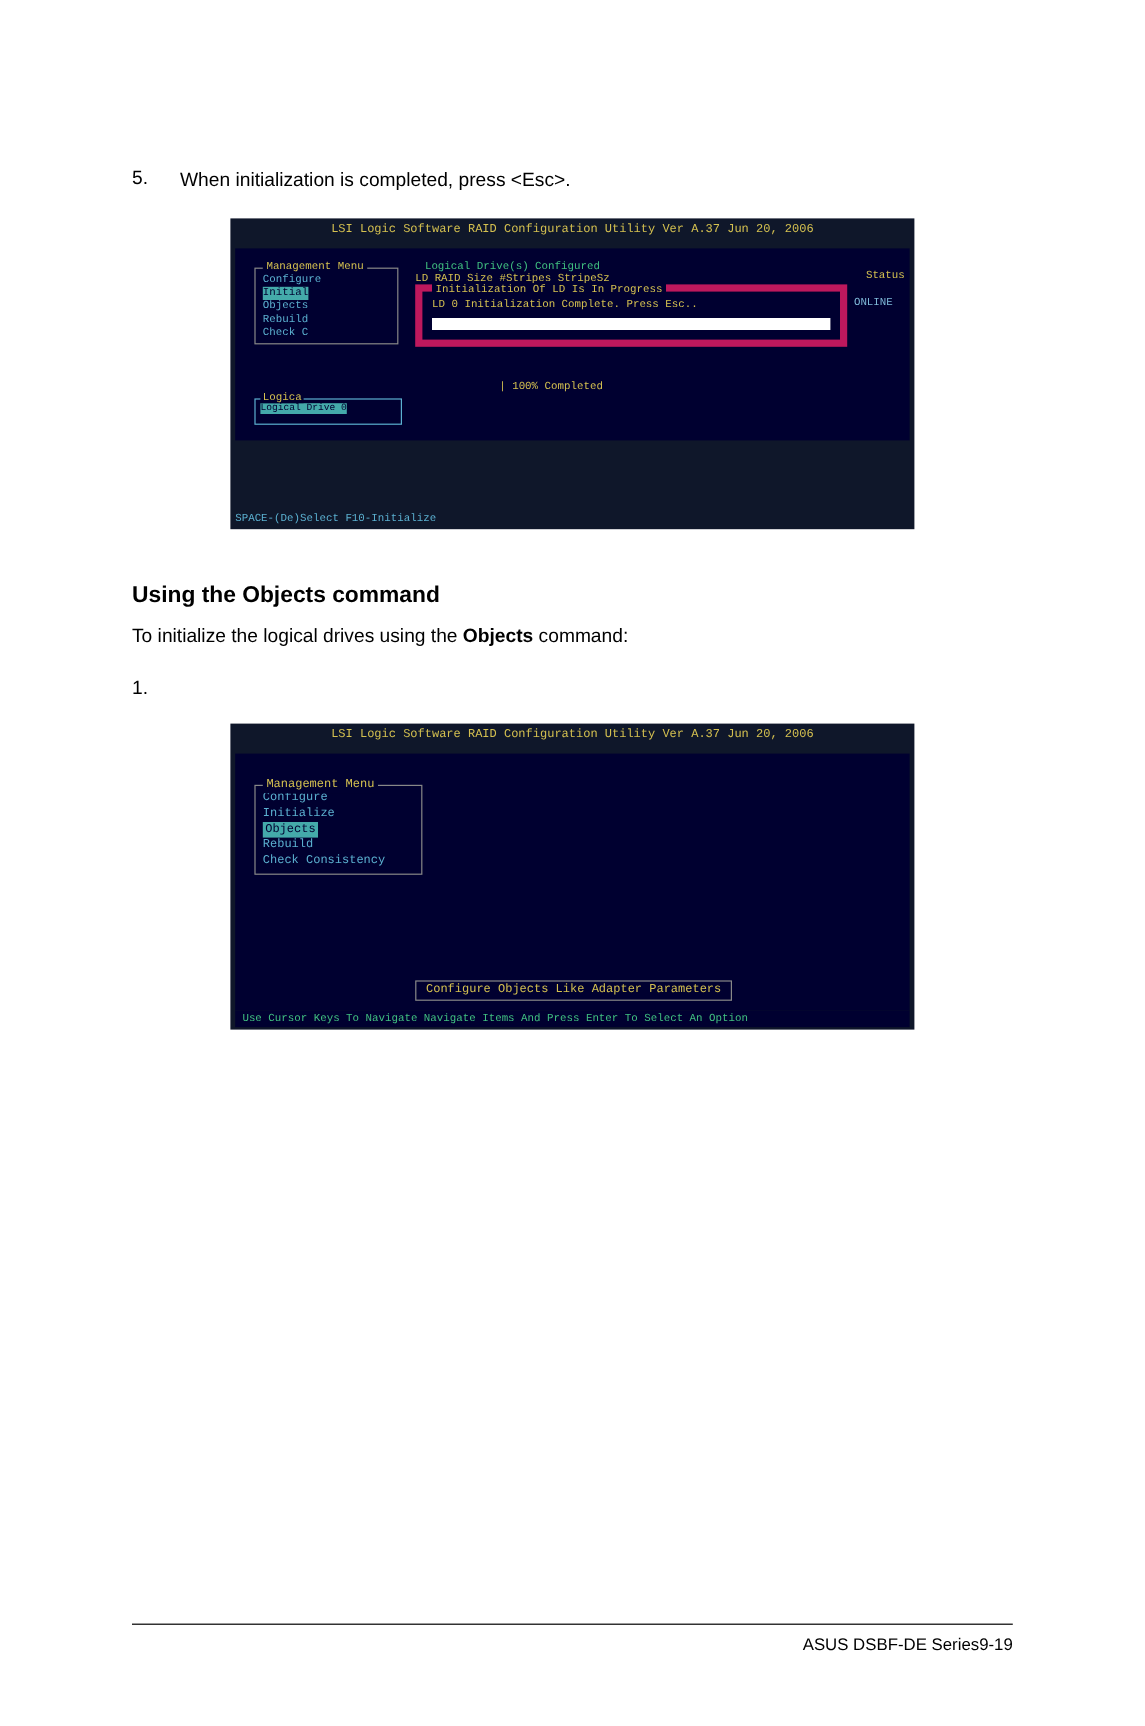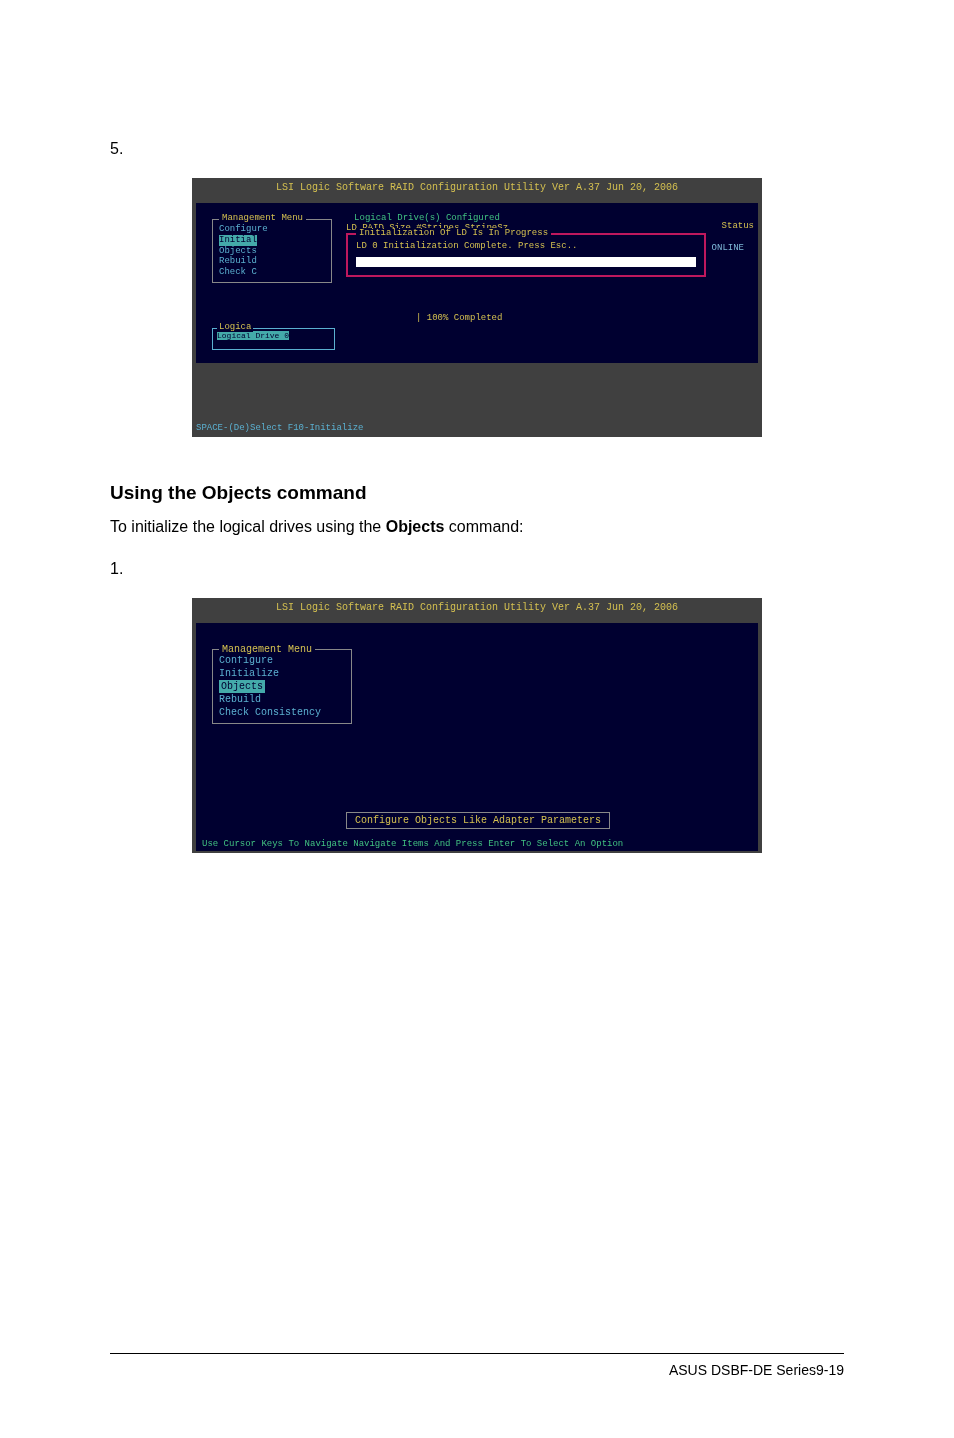--- a/index.html
+++ b/index.html
@@ -23,21 +23,21 @@
   }
   .step-text {
     font-size: 16px;
     line-height: 1.4;
   }
   .screenshot {
     margin: 0 auto 45px auto;
     width: 570px;
   }
   .bios-screen {
-    background: #404040;
+    background: #0f172a;
     width: 100%;
     font-family: 'Courier New', monospace;
     font-size: 10px;
     color: #aaaaaa;
     position: relative;
     padding: 2px 4px;
   }
   .bios-title {
     text-align: center;
     color: #d4c050;
@@ -87,21 +87,21 @@
     color: #d4c050;
   }
   .status-txt2 {
     position: absolute;
     right: 14px;
     top: 40px;
     font-size: 9px;
     color: #7eb8d8;
   }
   .init-box {
-    border: 2px solid #be185d;
+    border: 6px solid #be185d;
     position: absolute;
     left: 150px;
     top: 30px;
     width: 360px;
     padding: 6px 8px 8px 8px;
     font-size: 9px;
   }
   .init-title {
     position: absolute;
     top: -7px;
@@ -223,20 +223,23 @@
     display: flex;
     justify-content: flex-end;
     font-size: 14px;
   }
 </style>
 </head>
 <body>
 
 <div class="step-row">
   <div class="step-num">5.</div>
+  <div class="step-text">
+    <span>When initialization is completed, press </span><span>&lt;Esc&gt;</span><span>.</span>
+  </div>
 </div>
 
 <div class="screenshot">
   <div class="bios-screen">
     <div class="bios-title">LSI Logic Software RAID Configuration Utility Ver A.37 Jun 20, 2006</div>
     <div class="bios-body">
 
       <div class="mgmt-box">
         <div class="mgmt-title">Management Menu</div>
         <div class="mgmt-item">Configure</div>

